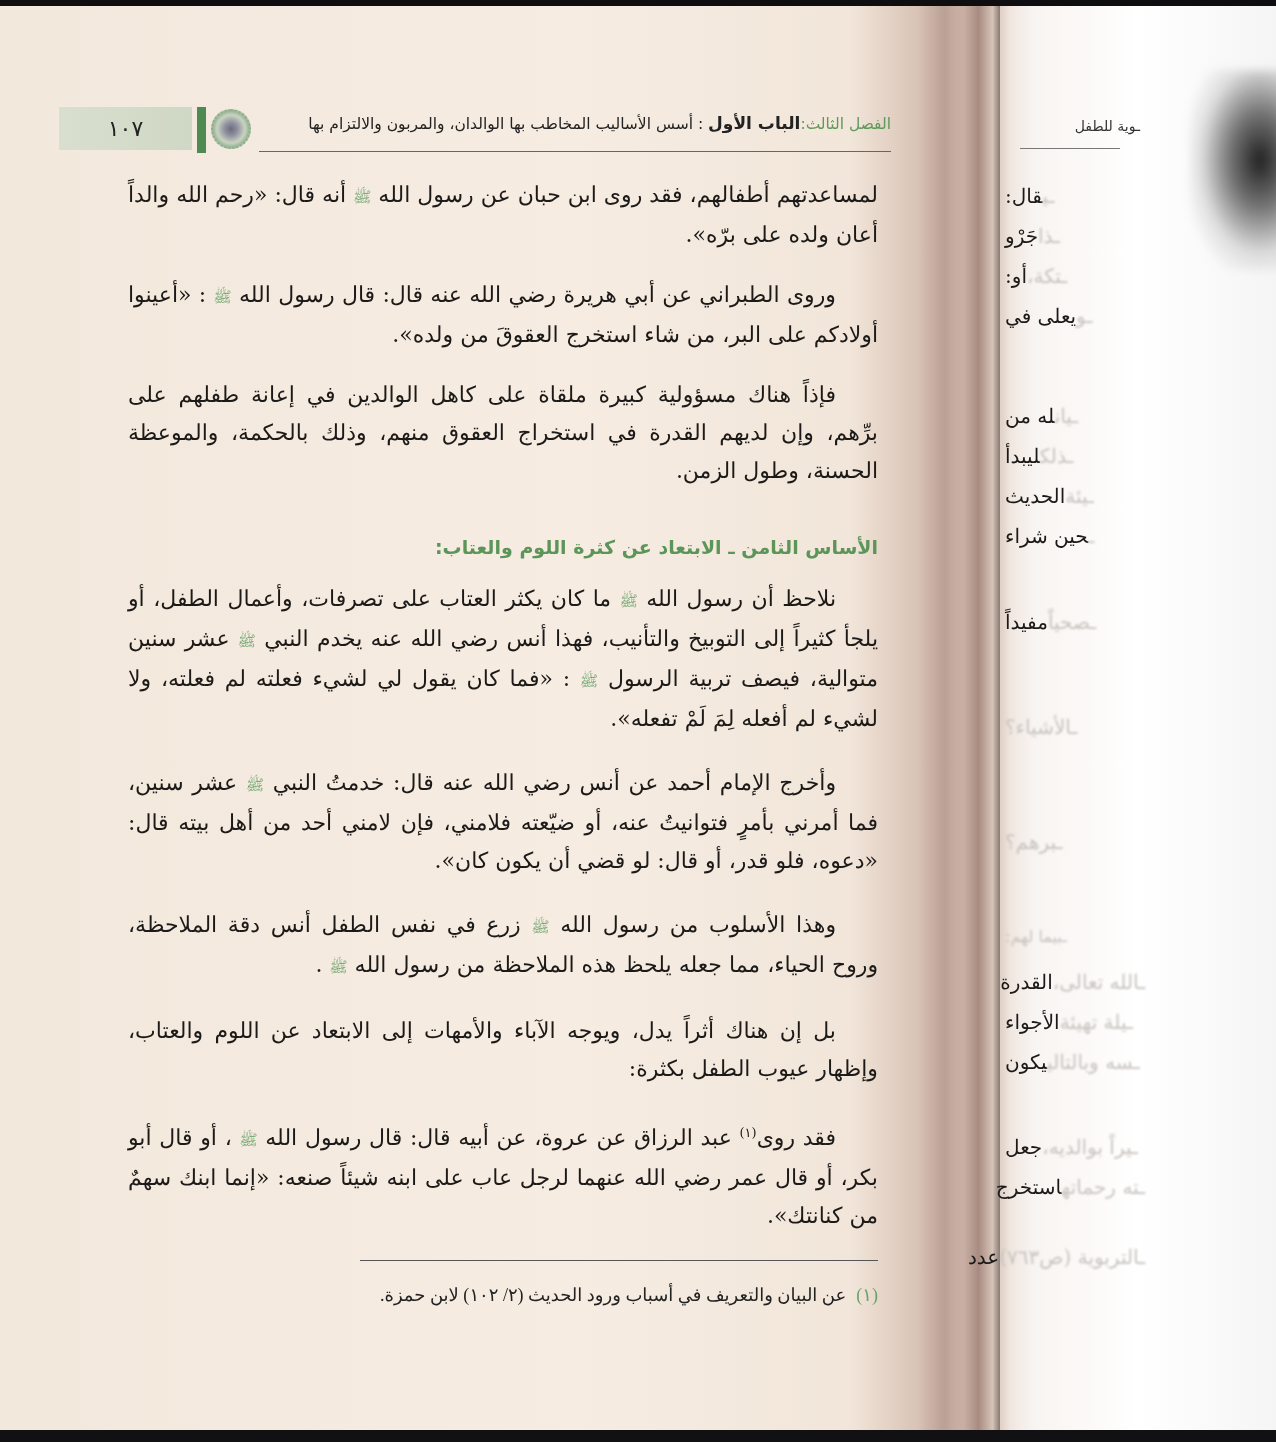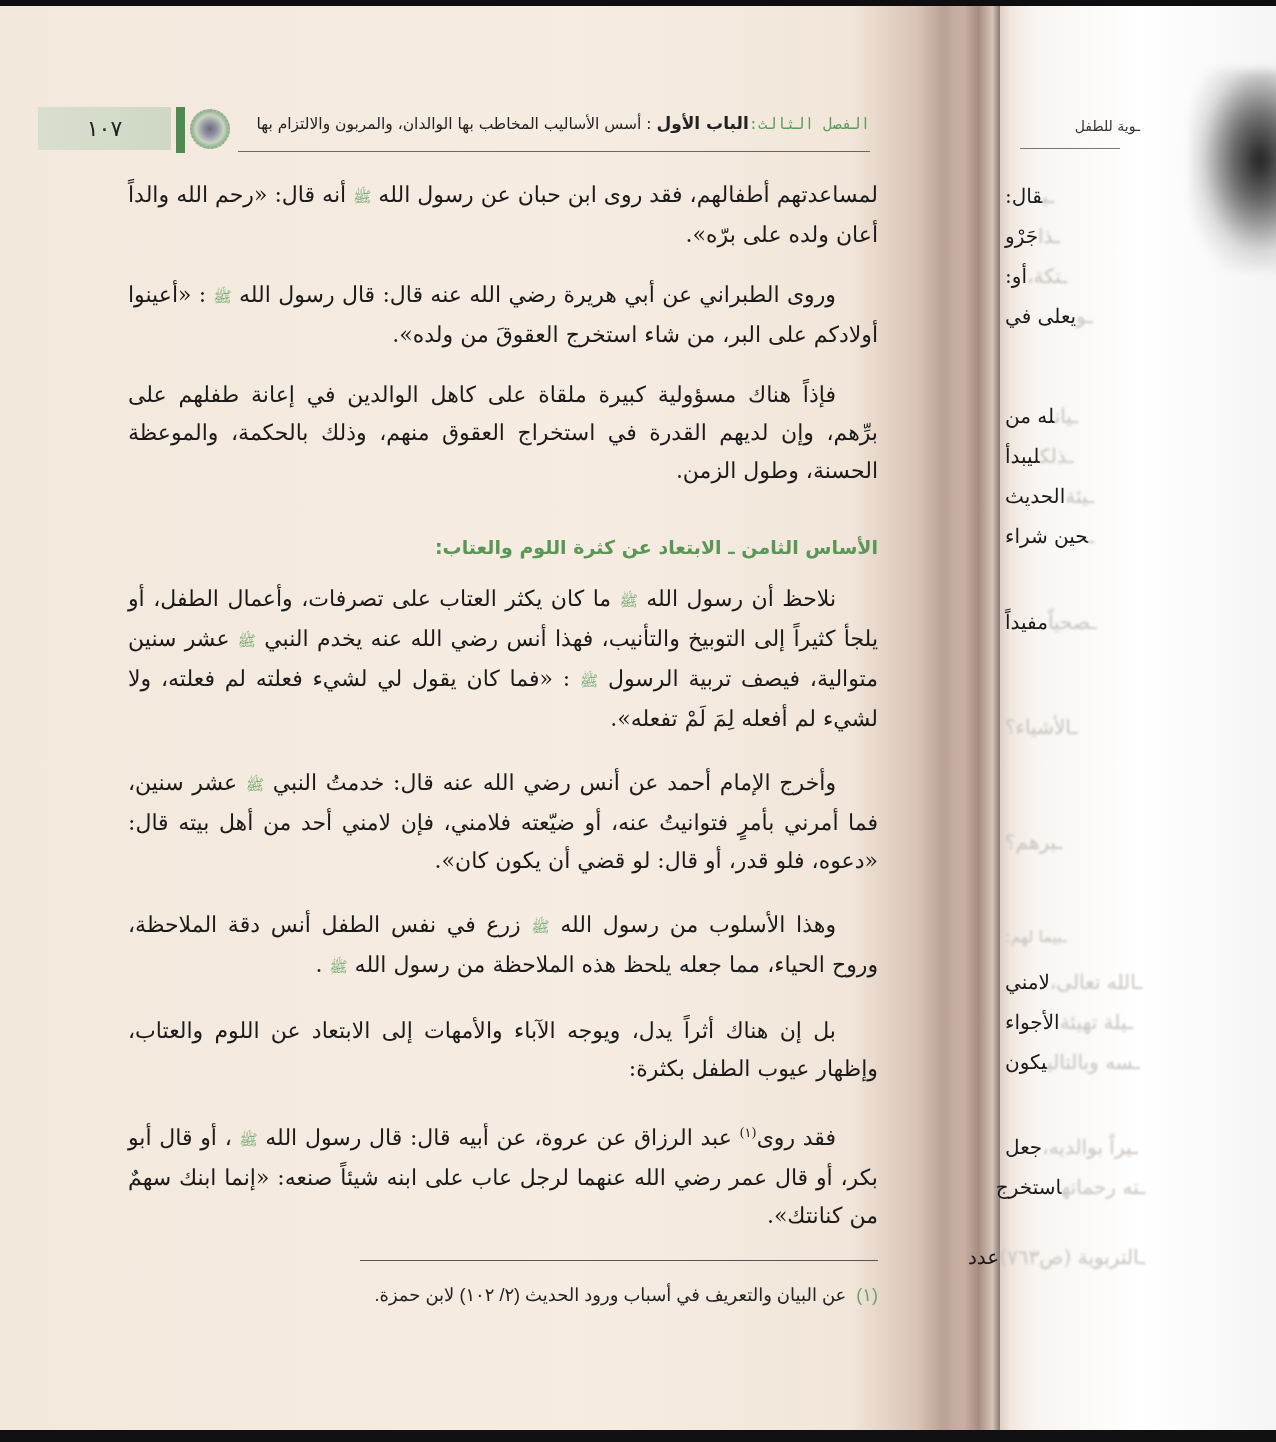--- a/index.html
+++ b/index.html
@@ -23,21 +23,21 @@
       overflow: hidden;
     }
     .smudge {
       position: absolute; left: 1190px; top: 70px; width: 140px; height: 200px;
       background: radial-gradient(ellipse at 50% 45%, rgba(20,20,20,0.95) 0%, rgba(60,60,60,0.7) 30%, rgba(160,160,160,0.3) 60%, rgba(255,255,255,0) 80%);
       filter: blur(4px);
     }
 
     
     .running-head {
-      position: absolute; left: 38px; top: 107px; width: 832px; height: 46px; padding-left: 16px;
+      position: absolute; left: 59px; top: 107px; width: 832px; height: 46px; padding-left: 16px;
     }
     .pagenum-box {
       position: absolute; left: 0; top: 0; width: 133px; height: 43px;
       background: linear-gradient(to right, #d9dfcf, #cfd8c4);
       display: flex; align-items: center; justify-content: center;
       font-family: "DejaVu Sans", sans-serif; font-size: 22px; color: #222;
       direction: rtl;
     }
     .green-bar {
       position: absolute; left: 138px; top: 0; width: 9px; height: 46px; background: #4f8a52;
@@ -45,21 +45,21 @@
     .ornament {
       position: absolute; left: 152px; top: 2px; width: 40px; height: 40px; border-radius: 50%;
       background: radial-gradient(circle, #6d6c7a 0%, #8e8fa0 25%, #c9d3c0 55%, #9cb79a 70%, rgba(200,215,195,0.3) 90%);
       border: 2px dotted #8fae8c;
     }
     .head-text {
       position: absolute; right: 0; top: 6px; left: 200px;
       direction: rtl; text-align: right; white-space: nowrap;
       font-family: "DejaVu Sans", sans-serif; font-size: 15.5px; color: #222;
     }
-    .head-text .chapter { color: #5e9a5a; font-family: Liberation Mono, monospace; }
+    .head-text .chapter { color: #5e9a5a; }
     .head-text .part { font-weight: bold; font-size: 17px; }
     .head-rule {
       position: absolute; left: 200px; right: 0; top: 44px; height: 1px; background: #666;
     }
 
     
     .text-block {
       position: absolute; left: 128px; width: 750px;
       direction: rtl; text-align: justify; text-align-last: right;
       font-family: "DejaVu Serif", serif; font-size: 22px; line-height: 38px; color: #1c1a18;
@@ -71,21 +71,21 @@
       font-family: "DejaVu Sans", sans-serif; font-weight: bold; font-size: 19px; color: #5b9658;
     }
     .saw { color: #6aa36a; font-size: 15px; font-family: "DejaVu Sans", sans-serif; }
     .fn-ref { font-size: 13px; vertical-align: super; }
 
     .footnote-rule {
       position: absolute; left: 360px; top: 1260px; width: 518px; height: 1px; background: #555;
     }
     .footnote {
       position: absolute; left: 128px; top: 1284px; width: 750px; direction: rtl; 
-      font-family: Liberation Sans, sans-serif; font-size: 18px; color: #222;
+      font-family: Liberation Serif, serif; font-size: 18px; color: #222;
     }
     .footnote .fn-num { color: #6aa36a; margin-left: 10px; }
 
     
     .rp-head {
       position: absolute; left: 1020px; top: 118px; width: 120px; direction: rtl; text-align: right;
       font-family: "DejaVu Sans", sans-serif; font-size: 14px; color: #333;
     }
     .rp-head-rule { position: absolute; left: 1020px; top: 148px; width: 100px; height: 1px; background: #777; }
     .rp-line {
@@ -160,19 +160,19 @@
     <div class="rp-line" style="top: 264px;"><span class="faded">ـتكة،</span><span>أو: </span></div>
     <div class="rp-line" style="top: 304px;"><span class="faded">ـو</span><span>يعلى في </span></div>
     <div class="rp-line" style="top: 404px;"><span class="faded">ـيان</span><span>له من </span></div>
     <div class="rp-line" style="top: 444px;"><span class="faded">ـذلك</span><span>ليبدأ </span></div>
     <div class="rp-line" style="top: 484px;"><span class="faded">ـيئة</span><span>الحديث </span></div>
     <div class="rp-line" style="top: 524px;"><span class="faded">ـ</span><span>حين شراء </span></div>
     <div class="rp-line" style="top: 610px;"><span class="faded">ـصحياً</span><span>مفيداً </span></div>
     <div class="rp-line" style="top: 715px;"><span class="faded">ـالأشياء؟</span><span></span></div>
     <div class="rp-line" style="top: 830px;"><span class="faded">ـبرهم؟</span><span></span></div>
     <div class="rp-line green" style="top: 927px;"><span class="faded">ـبيما لهم:</span><span></span></div>
-    <div class="rp-line" style="top: 970px;"><span class="faded">ـالله تعالى،</span><span>لامني </span></div>
+    <div class="rp-line" style="top: 970px;"><span class="faded">ـالله تعالى،</span><span>القدرة </span></div>
     <div class="rp-line" style="top: 1010px;"><span class="faded">ـيلة تهيئة</span><span>الأجواء </span></div>
     <div class="rp-line" style="top: 1050px;"><span class="faded">ـسه وبالتالي</span><span>يكون </span></div>
     <div class="rp-line" style="top: 1135px;"><span class="faded">ـيراً بوالديه،</span><span>جعل </span></div>
     <div class="rp-line" style="top: 1175px;"><span class="faded">ـته رحماته</span><span>استخرج </span></div>
     <div class="rp-line" style="top: 1245px;"><span class="faded">ـالتربوية (ص٧٦٣)</span><span>عدد </span></div>
   </div>
 
 </body></html>

